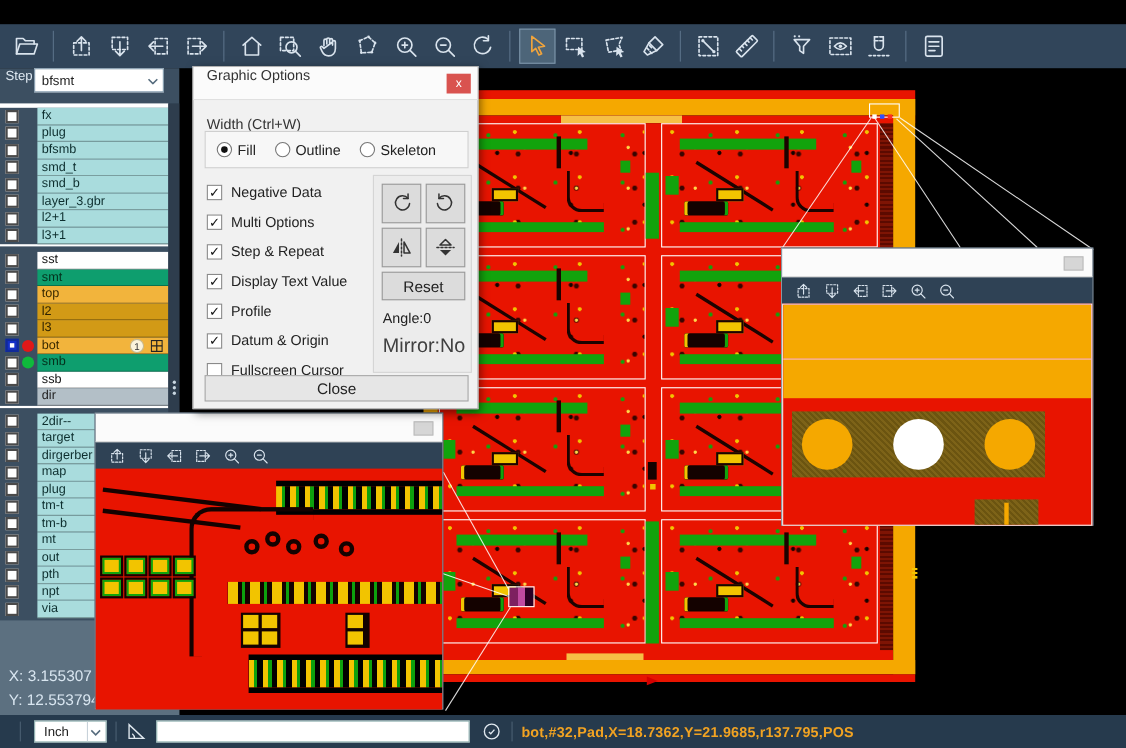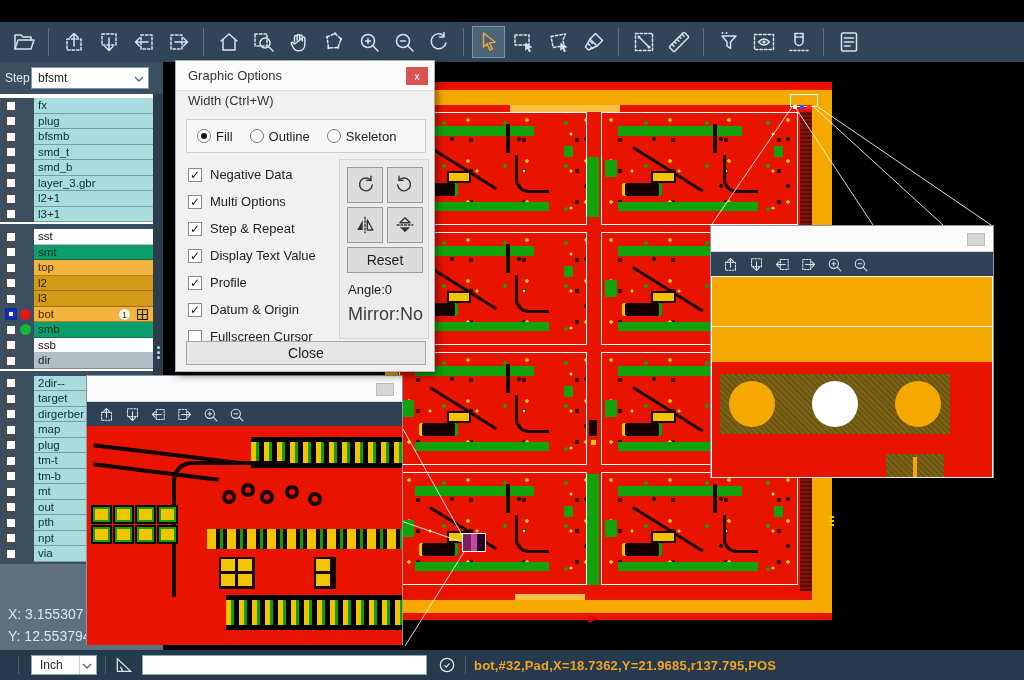--- a/index.html
+++ b/index.html
@@ -15,21 +15,21 @@
 
 #toolbar{position:absolute;left:0;top:22px;width:1024px;height:40px;background:#31455a;display:flex;align-items:center;padding-left:6px;z-index:5}
 .tb-btn{width:33px;height:32px;margin:0 1px;background:transparent;border:1px solid transparent;display:flex;align-items:center;justify-content:center;color:#d9e3ed;cursor:pointer}
 .tb-btn .icn{width:24px;height:24px}
 .tb-btn.active{background:#4d6579;border:1px solid #7d95aa;color:#f0a43c}
 .tb-sep{width:1px;height:28px;background:#5a7188;margin:0 7px}
 .icn{display:block}
 
 
 #sidebar{position:absolute;left:0;top:62px;width:163px;height:588px;background:#3c4f61;z-index:6}
-.step-row{position:absolute;left:0;top:0;width:163px;height:32px;display:flex;align-items:center}
+.step-row{position:absolute;left:0;top:0;width:163px;height:32px;display:flex;align-items:flex-start}
 .step-lbl{color:#dfe9f2;font-size:12px;margin-left:5px;width:26px}
 .step-dd{position:relative;width:118px;height:22px;background:#fff;border:1px solid #7e96a8;display:flex;align-items:center;font-size:12px;color:#222;padding-left:6px;cursor:pointer}
 .step-dd .chev{position:absolute;right:4px;top:8px;width:10px;height:6px}
 .list-top-strip{position:absolute;left:0;top:32px;width:153px;height:4px;background:#fff}
 #layer-list{position:absolute;left:0;top:36px;width:163px}
 .l-row{display:flex;align-items:center;height:15.5px;width:163px;cursor:pointer}
 .l-chk{width:12px;height:12px;background:#fff;border:2px solid #4a4a4a;margin-left:5px;flex:none;position:relative}
 .l-chk.on{background:#1430c8;border-color:#102a9a}
 .l-chk.on i{position:absolute;left:2px;top:2px;width:4px;height:4px;background:#fff}
 .l-ind{width:17px;flex:none;display:flex;justify-content:center}
@@ -121,26 +121,26 @@
 .bandLine{left:0;top:49px;width:100%;height:1px;background:#fff}
 .bandB{left:0;top:50px;width:100%;height:35px;background:var(--frame-orange)}
 .brown{background:repeating-linear-gradient(45deg,#6b5410 0 2px,#7d6318 2px 4px)}
 .fidrect{left:8px;top:97px;width:230px;height:60px}
 .fid{position:absolute;top:104px;width:46px;height:46px;border-radius:50%}
 .smallrect{left:174px;top:177px;width:58px;height:26px}
 .smallbar{left:201px;top:180px;width:4px;height:23px;background:var(--frame-orange)}
 
 
 #dialog{position:absolute;left:175px;top:60px;width:260px;height:312px;background:#f1f1f1;border:1px solid #b0b0b0;box-shadow:2px 3px 8px rgba(0,0,0,.5);z-index:30}
-.dlg-title{position:relative;height:30px;background:#fbfbfb;border-bottom:1px solid #e0e0e0;display:flex;align-items:center}
+.dlg-title{position:relative;height:30px;background:#fbfbfb;border-bottom:1px solid #e0e0e0;display:flex;align-items:flex-start}
 .dlg-title>span{font-size:13px;color:#333;margin-left:12px}
 .dlg-close{position:absolute;right:6px;top:6px;width:22px;height:18px;background:#d9534f;color:#fff;border:none;font-size:11px;line-height:16px;text-align:center;cursor:pointer;font-family:inherit}
 .dlg-body{position:absolute;left:0;top:30px;right:0;bottom:0}
 .dlg-body>*{position:absolute}
-.dlg-widthlbl{left:12px;top:2px;font-size:13px;color:#333}
+.dlg-widthlbl{left:12px;top:14px;font-size:13px;color:#333}
 .radio-box{left:10px;top:28px;width:240px;height:34px;background:#f7f7f7;border:1px solid #cfcfcf;display:flex;align-items:center;gap:17px;padding-left:10px}
 .rad-item{display:flex;align-items:center;gap:5px;font-size:13px;color:#222;cursor:pointer}
 .rad{width:14px;height:14px;border-radius:50%;background:#fff;border:1px solid #777;position:relative;flex:none}
 .rad.on::after{content:"";position:absolute;left:3px;top:3px;width:6px;height:6px;border-radius:50%;background:#111}
 #dlg-checks{left:12px;top:70px;width:150px}
 .dlg-row{display:flex;align-items:center;height:27px;gap:8px;cursor:pointer}
 .cbx{width:14px;height:14px;background:#fff;border:1px solid #8a8a8a;flex:none;font-size:12px;line-height:13px;text-align:center;color:#111;font-weight:bold}
 .cbx.on::after{content:"\2713"}
 .dlg-lbl{font-size:13px;color:#222;white-space:nowrap}
 .dlg-right{left:163px;top:68px;width:90px;height:180px;background:#ececec;border:1px solid #d5d5d5}

